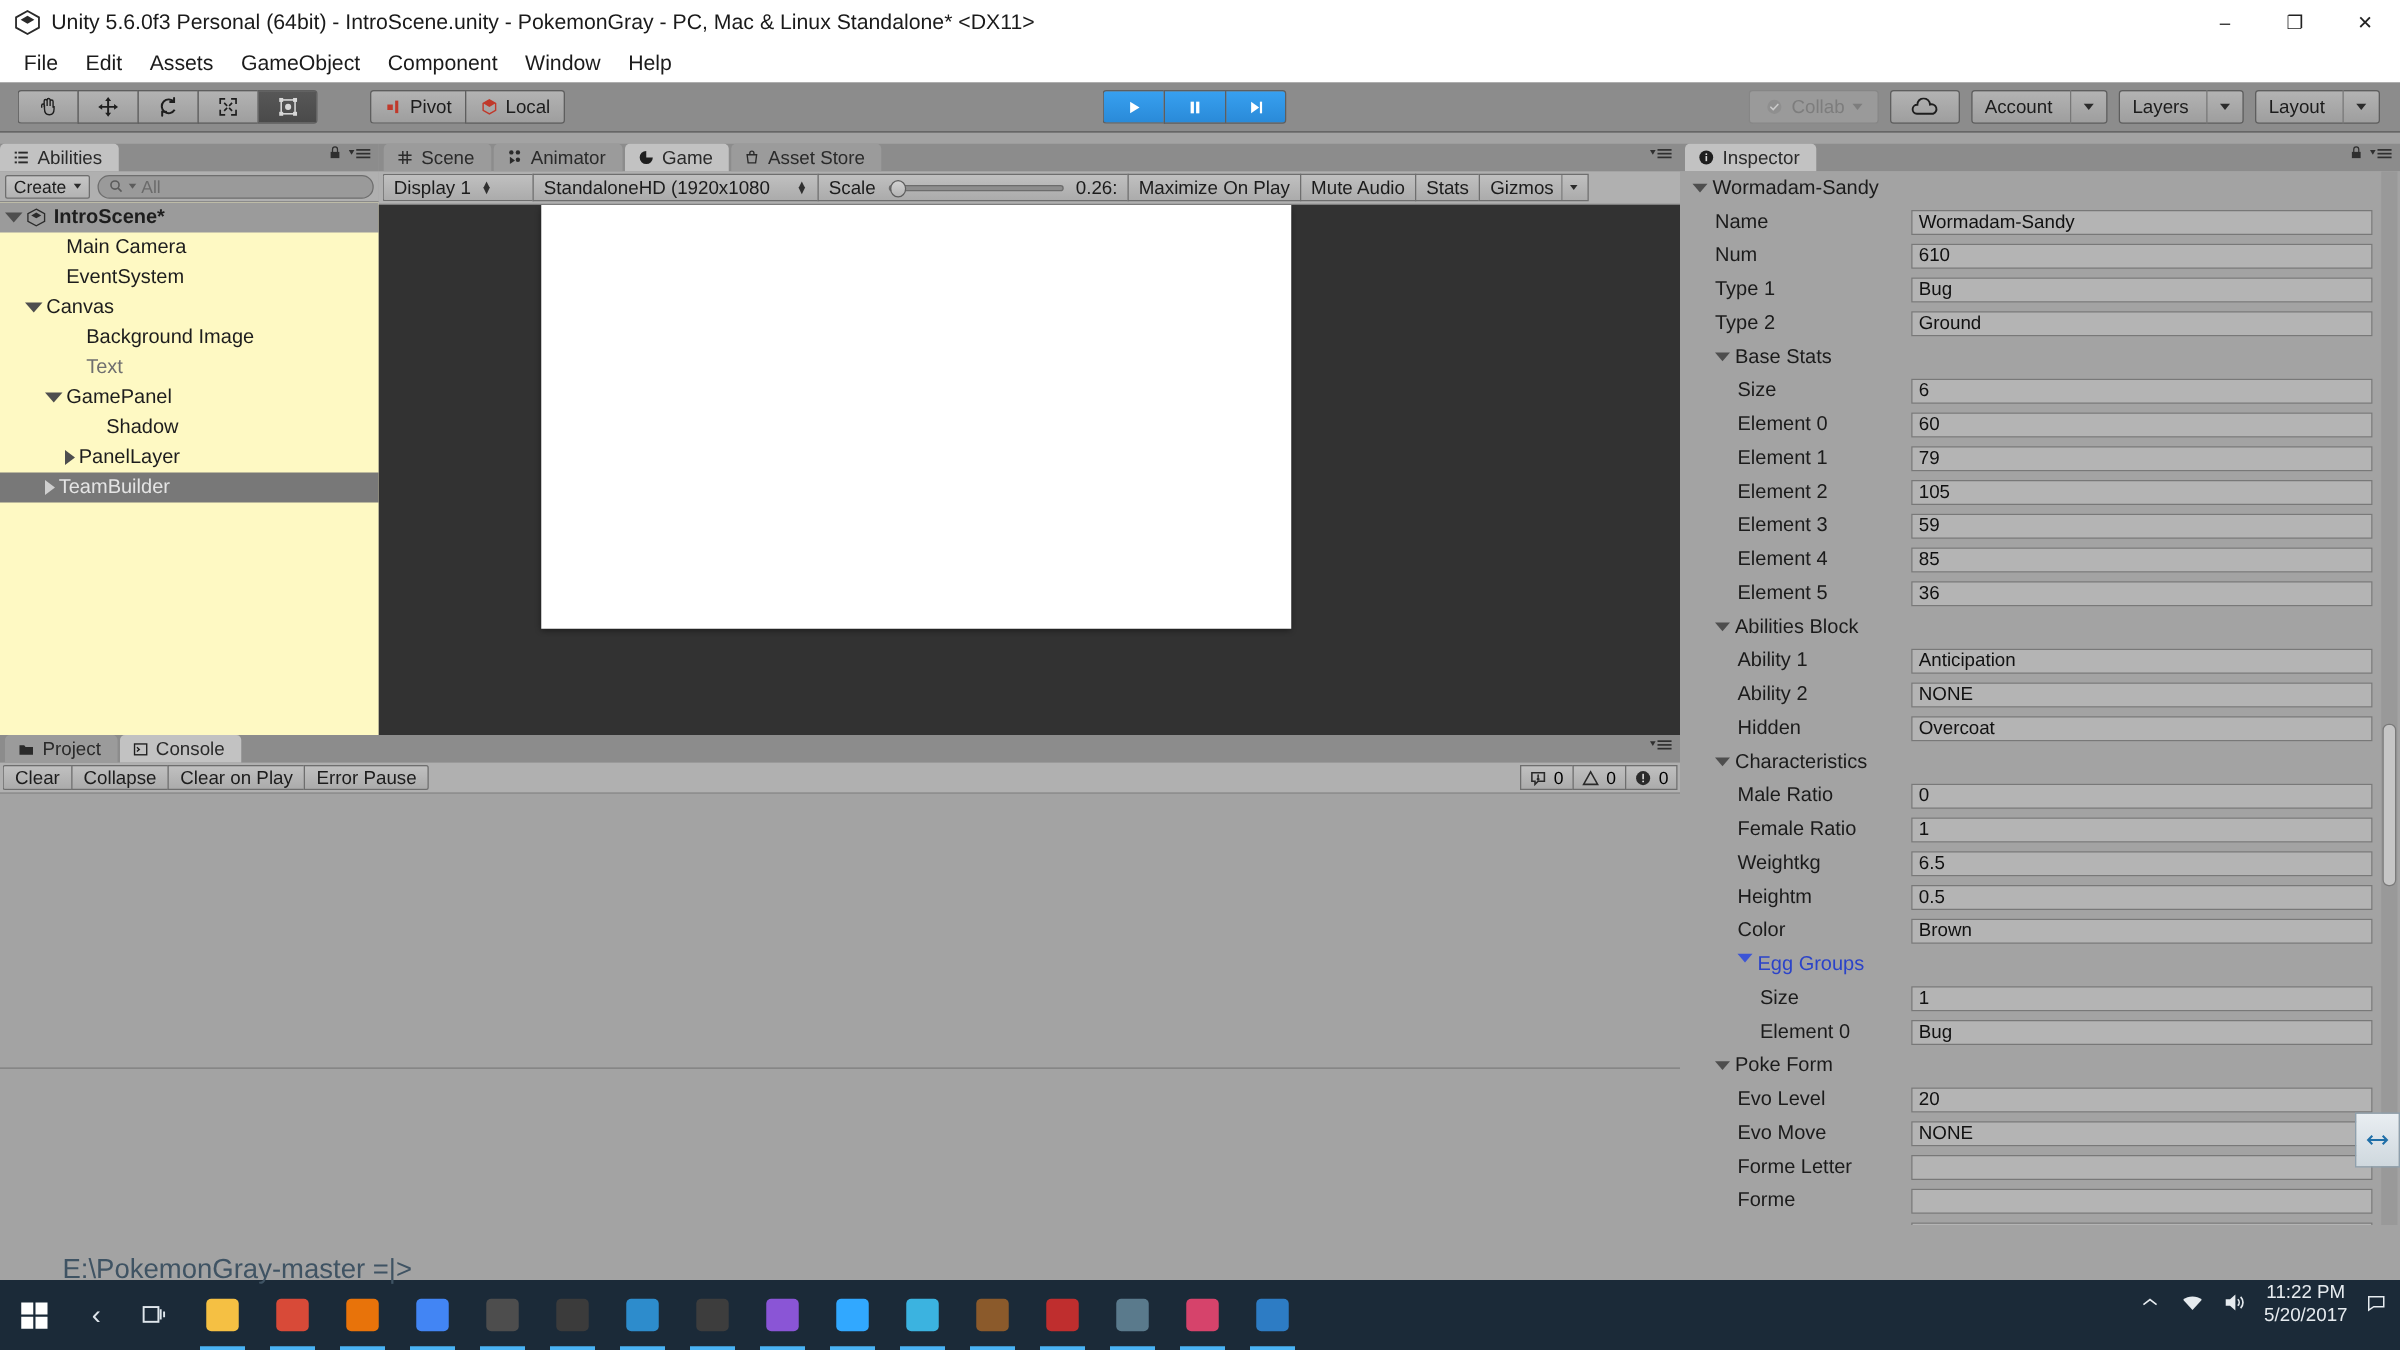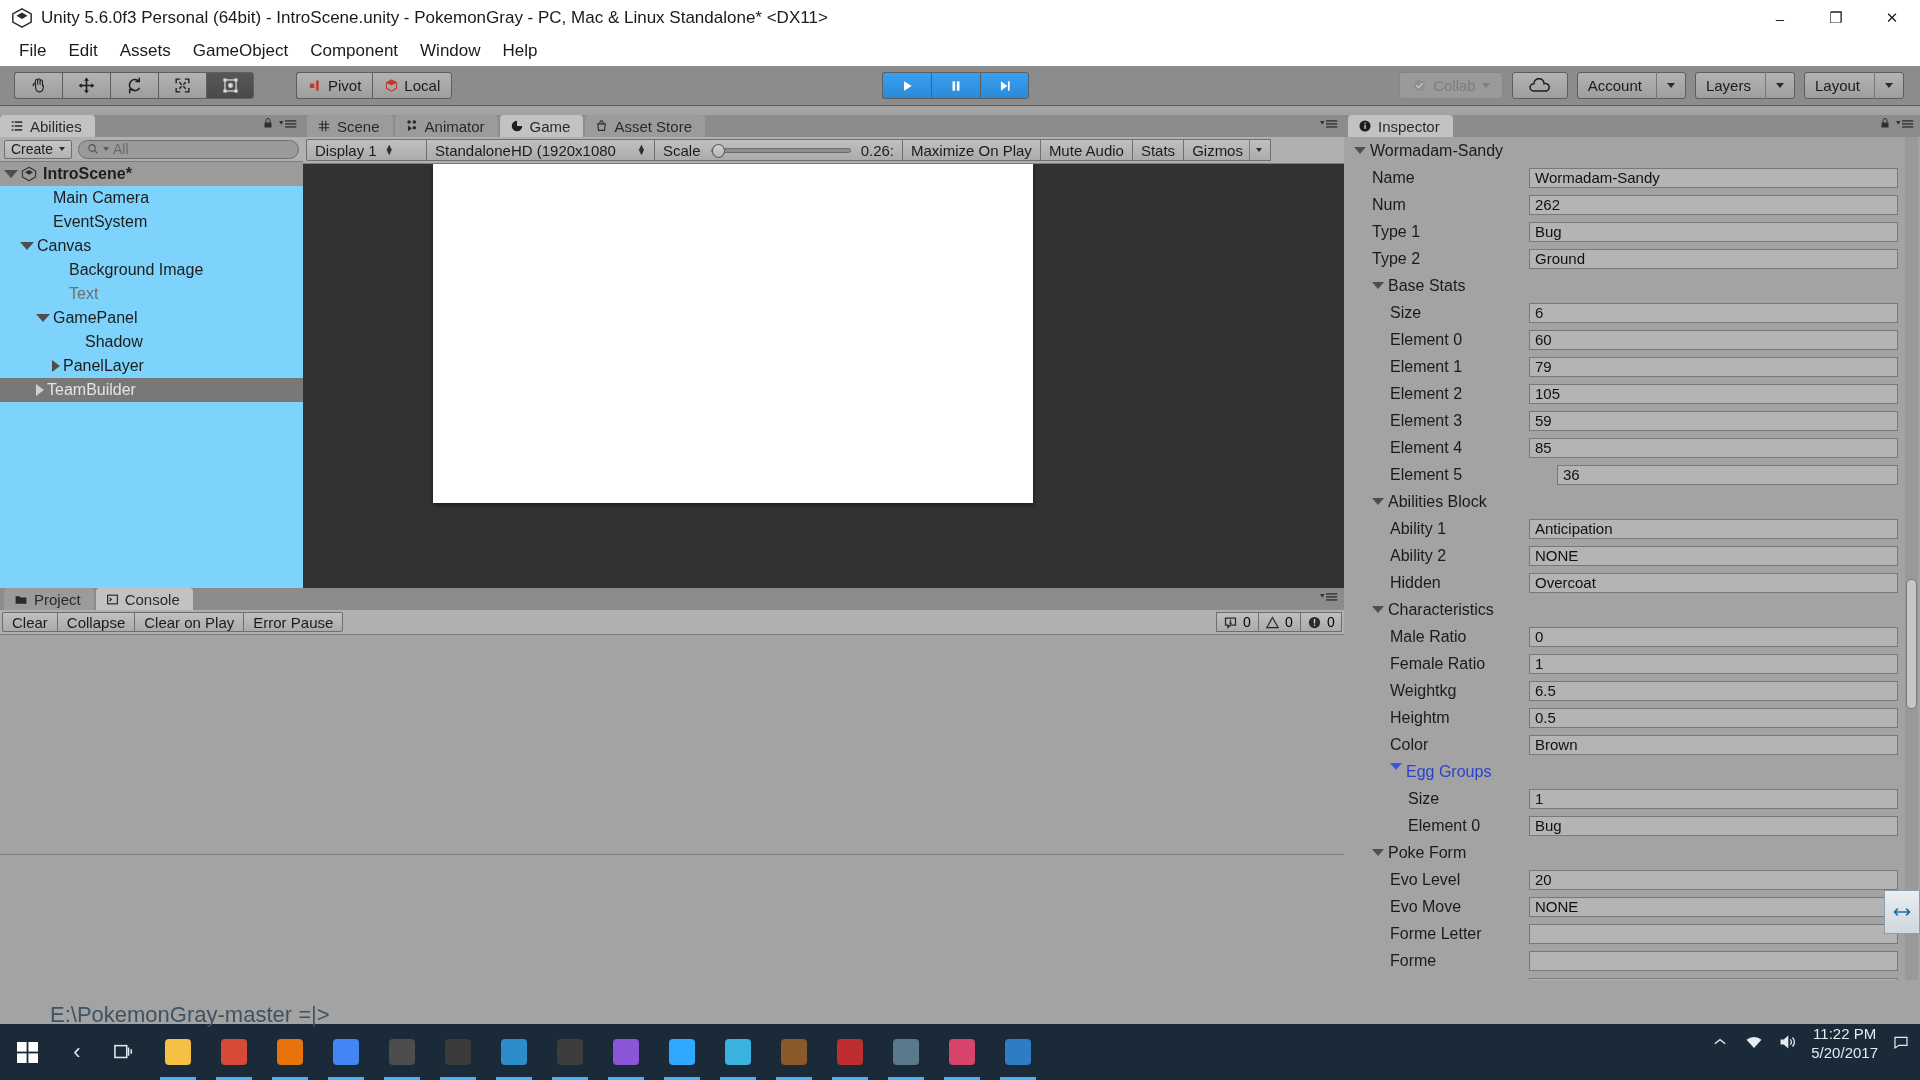--- a/index.html
+++ b/index.html
@@ -98,21 +98,21 @@
   }
   .create-btn {
     height:19px; padding:0 6px; background:linear-gradient(#c6c6c6,#b2b2b2);
     border:1px solid #6e6e6e; border-radius:2px; display:flex; align-items:center; gap:6px;
     font-size:14px; color:#1c1c1c;
   }
   .search-box {
     flex:1; height:19px; background:#9a9a9a; border:1px solid #6e6e6e; border-radius:10px;
     display:flex; align-items:center; padding:0 8px; gap:4px; font-size:14px; color:#6b6b6b;
   }
-  .hier-list { background:#7dd3fc; height:calc(100% - 47px); overflow:hidden; }
+  .hier-list { background:#fef9c3; height:calc(100% - 47px); overflow:hidden; }
   .hrow { height:24px; display:flex; align-items:center; font-size:16px; color:#1d1d1d; }
   .hrow.selected { background:#787878; color:#e4e4e4; }
   .hrow.dim { color:#6f6f6f; }
   .hrow.scene { font-weight:bold; background:#9b9b9b; }
   .tri { width:0;height:0;border-left:7px solid transparent;border-right:7px solid transparent;border-top:8px solid #4e4e4e; margin-right:3px; }
   .tri-r { width:0;height:0;border-top:6px solid transparent;border-bottom:6px solid transparent;border-left:8px solid #4e4e4e; margin-right:3px;}
   .hrow.selected .tri-r { border-left-color:#cfcfcf; }
 
   #center { position:absolute; left:303px; top:115px; width:1041px; height:473px; }
   .game-ctrlbar {
@@ -610,21 +610,21 @@
               <span style="width: 28px; flex: 0 0 auto;"></span>
               <span class="ilabel">Name</span>
             </div>
             <div class="ifield">Wormadam-Sandy</div>
           </div>
           <div class="irow">
             <div style="display: flex; align-items: center; width: 185px; flex: 0 0 auto;">
               <span style="width: 28px; flex: 0 0 auto;"></span>
               <span class="ilabel">Num</span>
             </div>
-            <div class="ifield">262</div>
+            <div class="ifield">610</div>
           </div>
           <div class="irow">
             <div style="display: flex; align-items: center; width: 185px; flex: 0 0 auto;">
               <span style="width: 28px; flex: 0 0 auto;"></span>
               <span class="ilabel">Type 1</span>
             </div>
             <div class="ifield">Bug</div>
           </div>
           <div class="irow">
             <div style="display: flex; align-items: center; width: 185px; flex: 0 0 auto;">
@@ -676,21 +676,21 @@
             <div class="ifield">59</div>
           </div>
           <div class="irow">
             <div style="display: flex; align-items: center; width: 185px; flex: 0 0 auto;">
               <span style="width: 46px; flex: 0 0 auto;"></span>
               <span class="ilabel">Element 4</span>
             </div>
             <div class="ifield">85</div>
           </div>
           <div class="irow">
-            <div style="display: flex; align-items: center; width: 213px; flex: 0 0 auto;">
+            <div style="display: flex; align-items: center; width: 185px; flex: 0 0 auto;">
               <span style="width: 46px; flex: 0 0 auto;"></span>
               <span class="ilabel">Element 5</span>
             </div>
             <div class="ifield">36</div>
           </div>
           <div class="irow foldout">
             <div style="display: flex; align-items: center; width: auto; flex: 0 0 auto;">
               <span style="width: 28px; flex: 0 0 auto;"></span>
               <span class="tri-s"></span>
               <span class="ilabel">Abilities Block</span>

